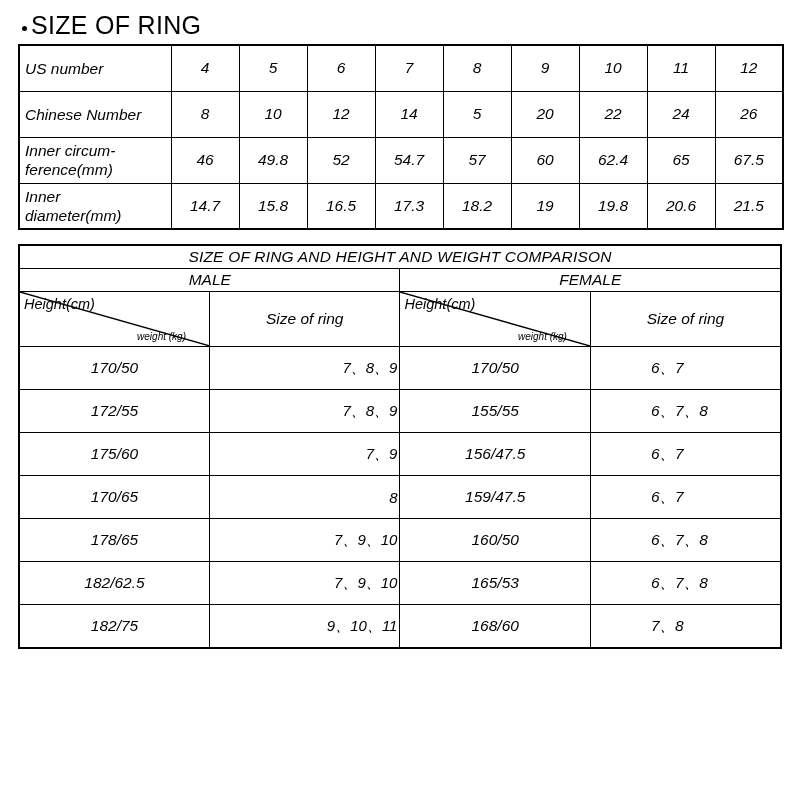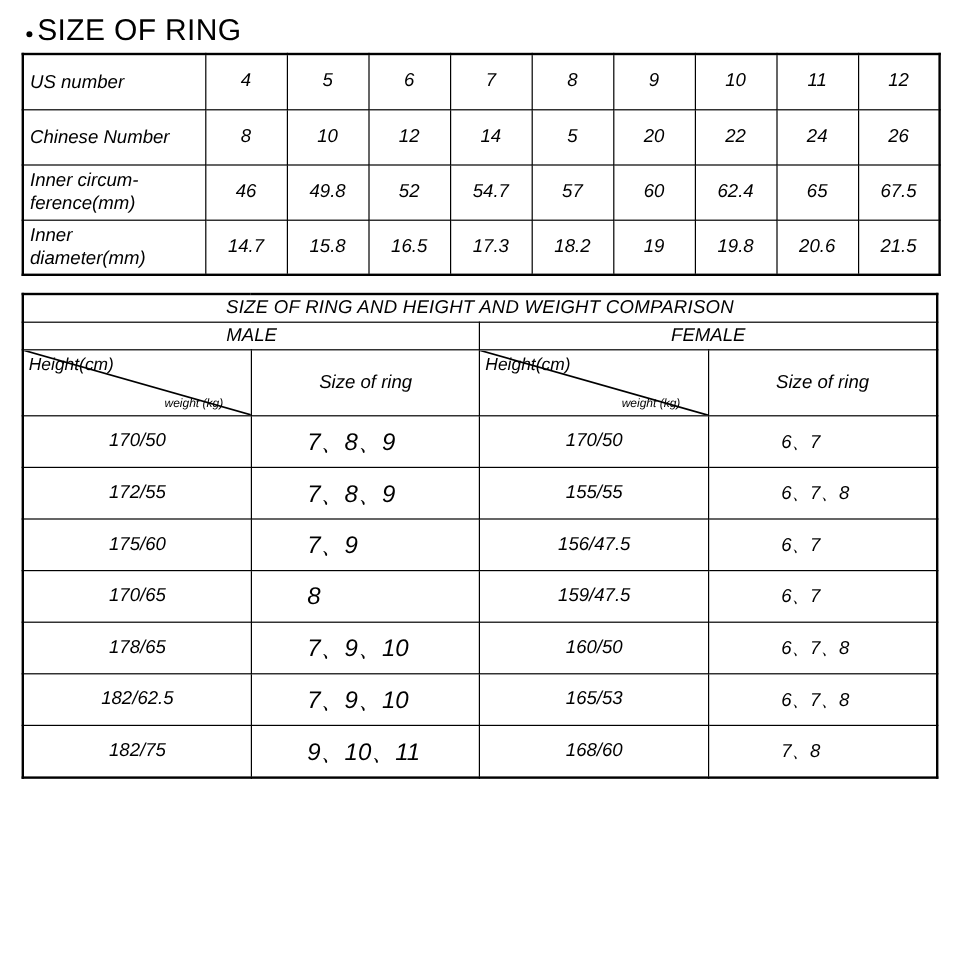--- a/index.html
+++ b/index.html
@@ -85,22 +85,22 @@
   table.t2 td.data {
     font-size: 15.5px;
     padding: 12px 0;
   }
   table.t2 td.ring {
     font-size: 15.5px;
     text-align: left;
     padding-left: 60px;
   }
   table.t2 td.ringm {
-    font-size: 20px;
-    text-align: left;
+    font-size: 15px;
+    text-align: right;
     padding-left: 46px;
   }
 
   
   .diag {
     position: relative;
     height: 54px;
     padding: 0 !important;
   }
   .diag .line {

